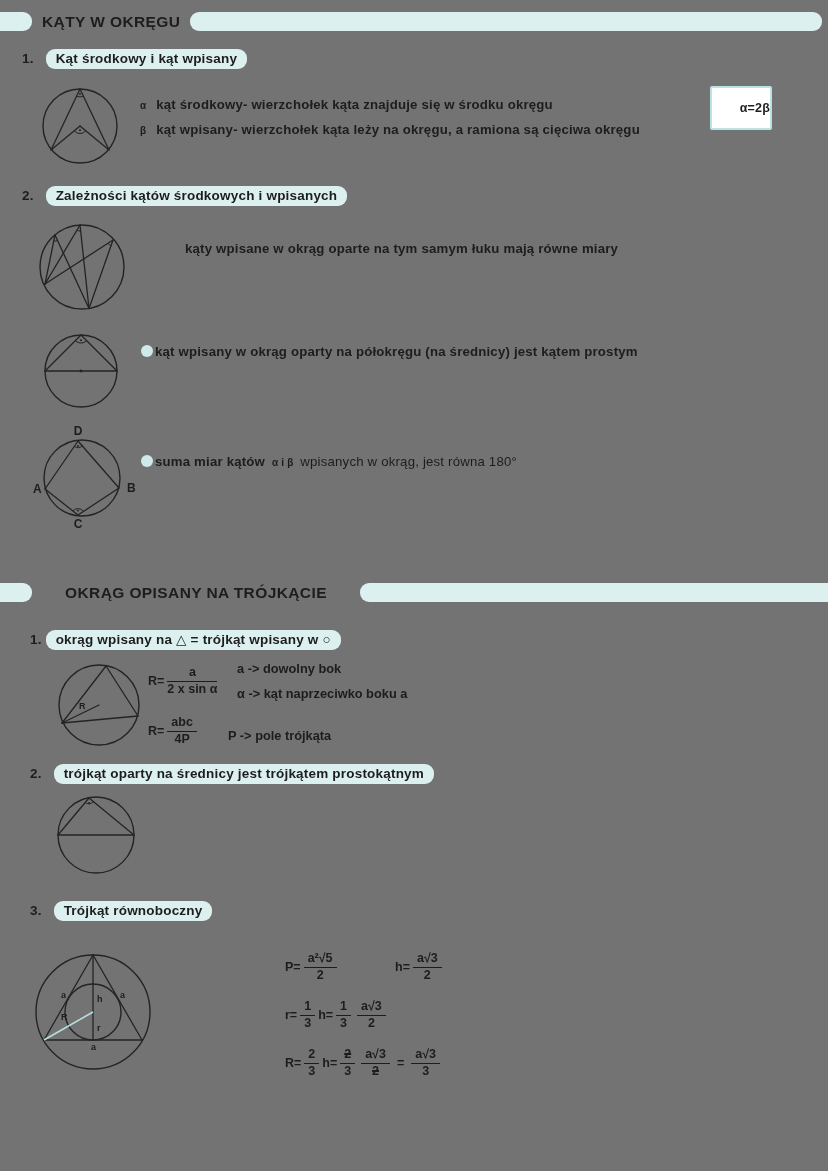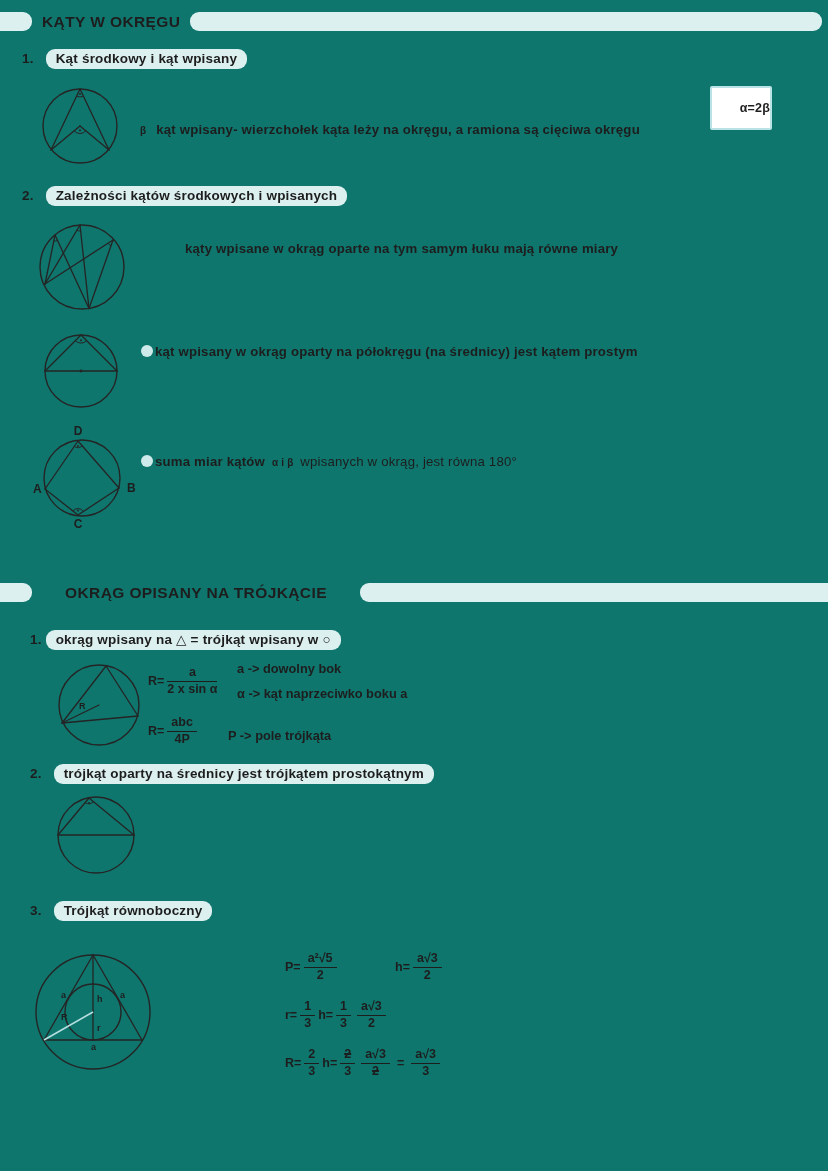--- a/index.html
+++ b/index.html
@@ -1,18 +1,18 @@
 <!DOCTYPE html>
 <html><head>
 <meta charset="utf-8">
 <style>
   * { margin:0; padding:0; box-sizing:border-box; }
   body { background:#888; font-family:"Liberation Sans","DejaVu Sans",sans-serif; }
   #page {
-    position:relative; width:828px; height:1171px; background:#0f766e;
+    position:relative; width:828px; height:1171px; background:#737373;
     margin:0 auto; overflow:hidden; color:#1d1d1d;
   }
   .hw { font-family:"Liberation Sans","DejaVu Sans",sans-serif; font-weight:600; letter-spacing:.2px; color:#1d1d1d; }
   .abs { position:absolute; }
   .hl { background:#ddf0f0; border-radius:9px; padding:2px 10px 3px; }
   .sec-header { position:absolute; left:0; width:828px; display:flex; align-items:center; }
   .stub { width:32px; height:19px; background:#ddf0f0; border-radius:0 9px 9px 0; flex:0 0 auto; }
   .sec-title { font-size:15.5px; font-weight:800; letter-spacing:.4px; margin:0 10px 0 10px; white-space:nowrap; }
   .hbar { flex:1 1 auto; height:19px; background:#ddf0f0; border-radius:9px; margin-right:6px; }
   .item-num { font-size:13.5px; font-weight:600; }
@@ -58,20 +58,24 @@
     <path class="ln" d="M40,5 L11,66"></path>
       <path class="ln" d="M40,5 L69,66"></path>
     <path class="ln" d="M40,42 L11,66"></path>
       <path class="ln" d="M40,42 L69,66"></path>
     <path class="mark" d="M36.6,12.2 A8,8 0 0 0 43.4,12.2"></path>
       <circle cx="40" cy="10" r="1" fill="#242424"></circle>
     <path class="mark" d="M34.2,46.8 A7.5,7.5 0 0 0 45.8,46.8"></path>
       <circle cx="40" cy="46.3" r="1" fill="#242424"></circle>
   </svg>
 
+  <div class="abs hw note-text" style="left:140px; top:97px;">
+    <span class="smallgreek">α</span>
+    <span class="bold" style="margin-left:6px;">kąt środkowy-</span><span> wierzchołek kąta znajduje się w środku okręgu</span>
+  </div>
   <div class="abs hw note-text" style="left:140px; top:122px;">
     <span class="smallgreek">β</span>
     <span class="bold" style="margin-left:6px;">kąt wpisany-</span><span> wierzchołek kąta leży na okręgu, a ramiona są cięciwa okręgu</span>
   </div>
 
   <div class="fbox hw" style="left:710px; top:86px; width:62px; height:44px;">
     <span>α=2β</span>
   </div>
 
   <div class="abs hw" style="left:22px; top:188px; font-size:13.5px;">

